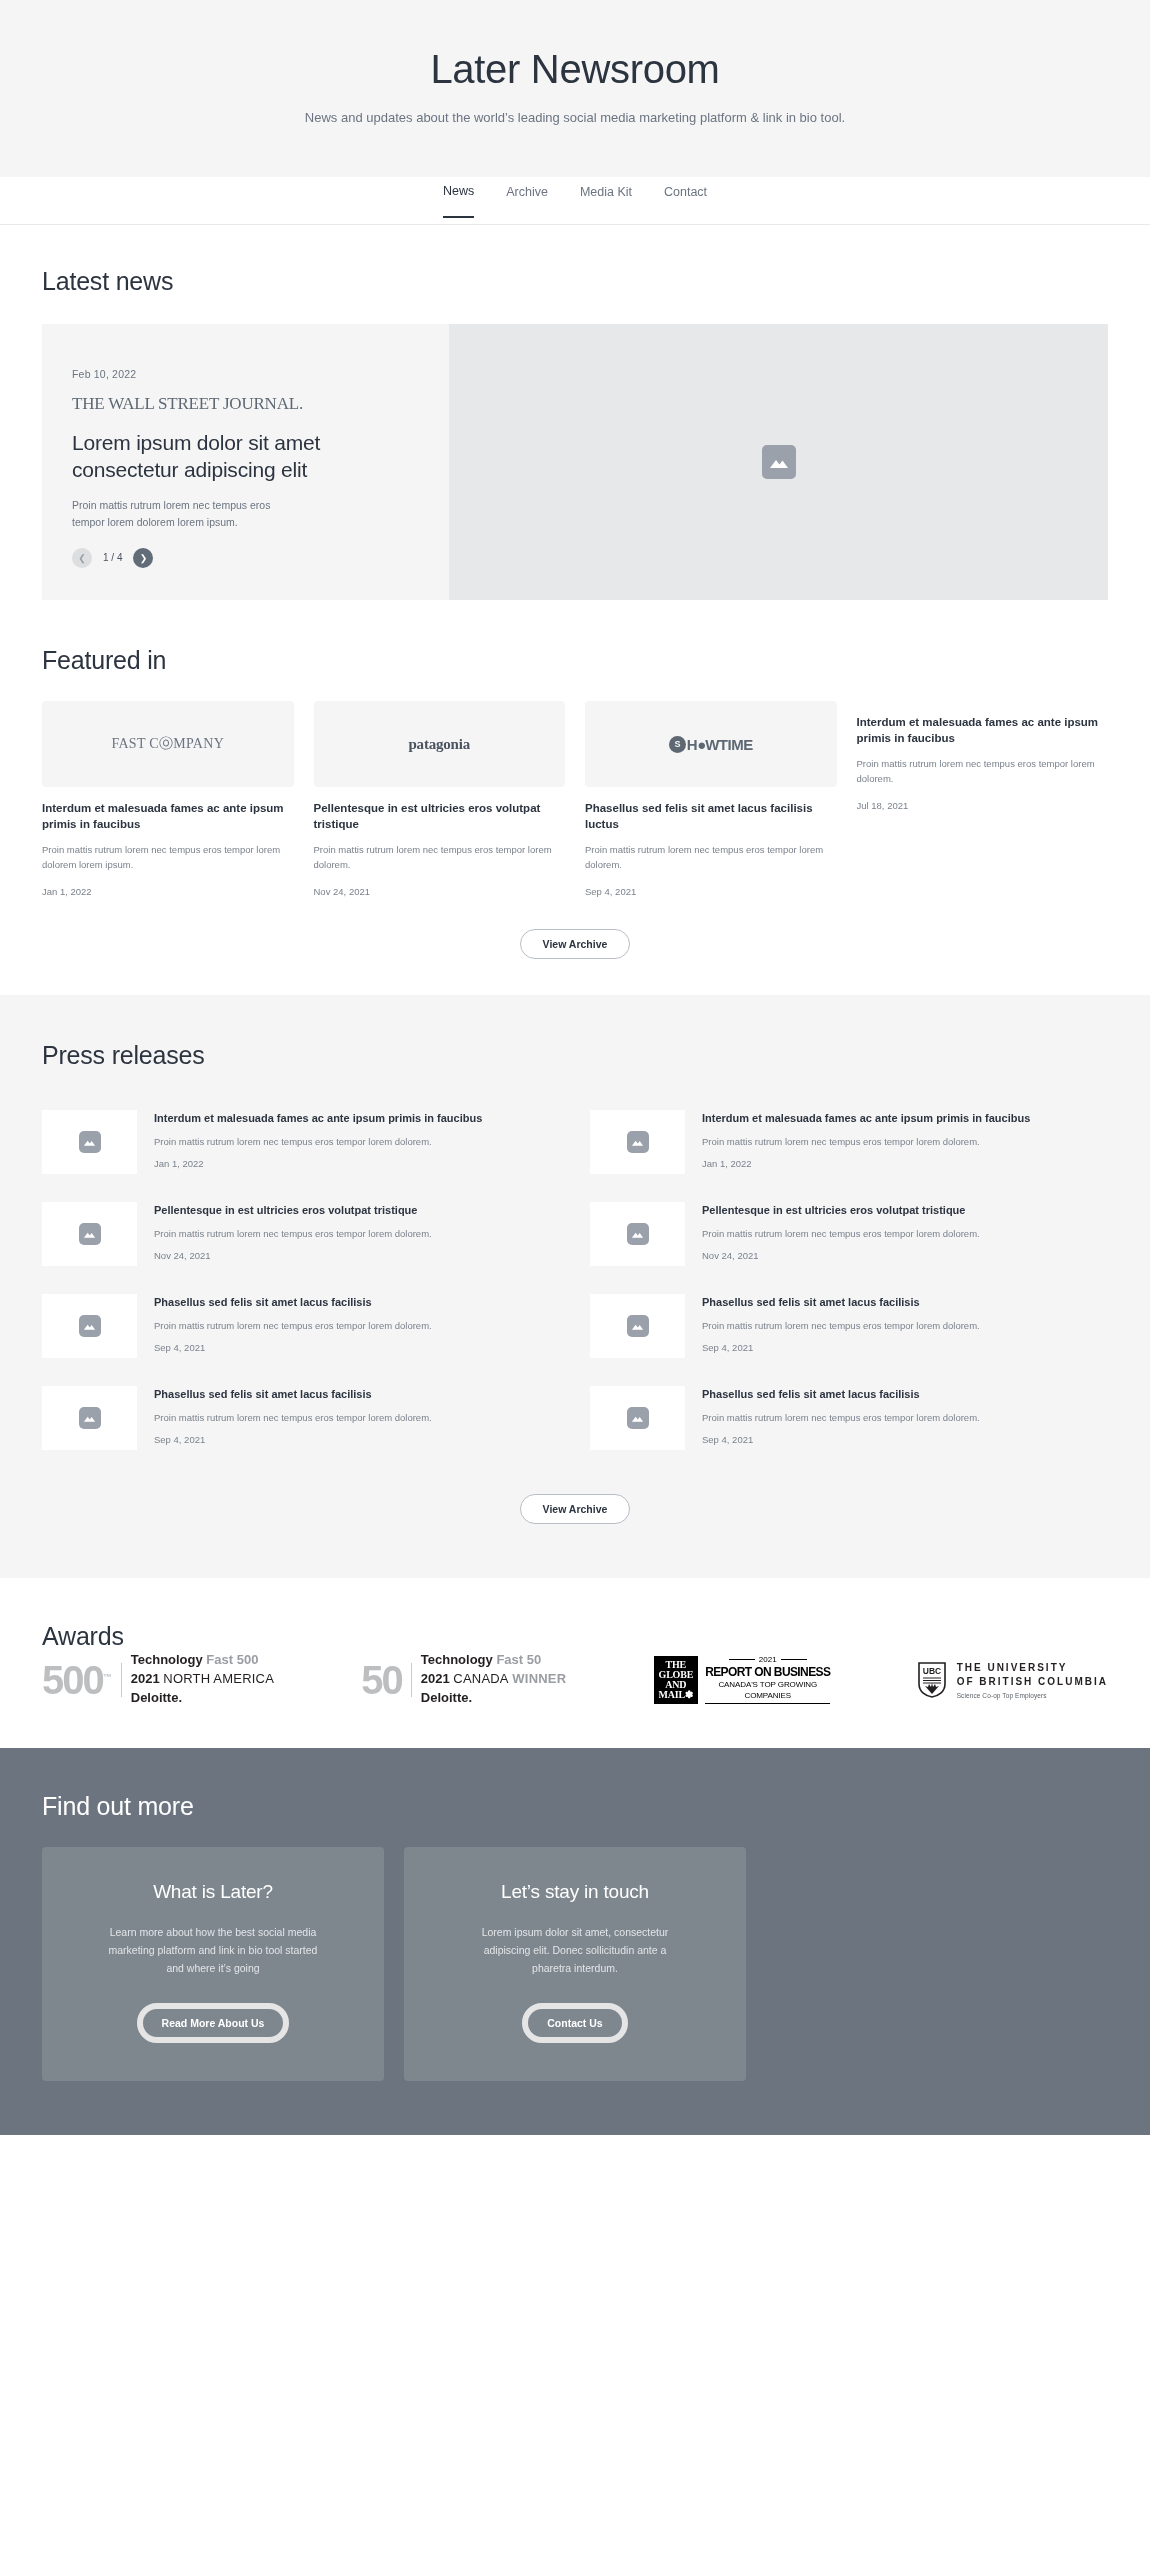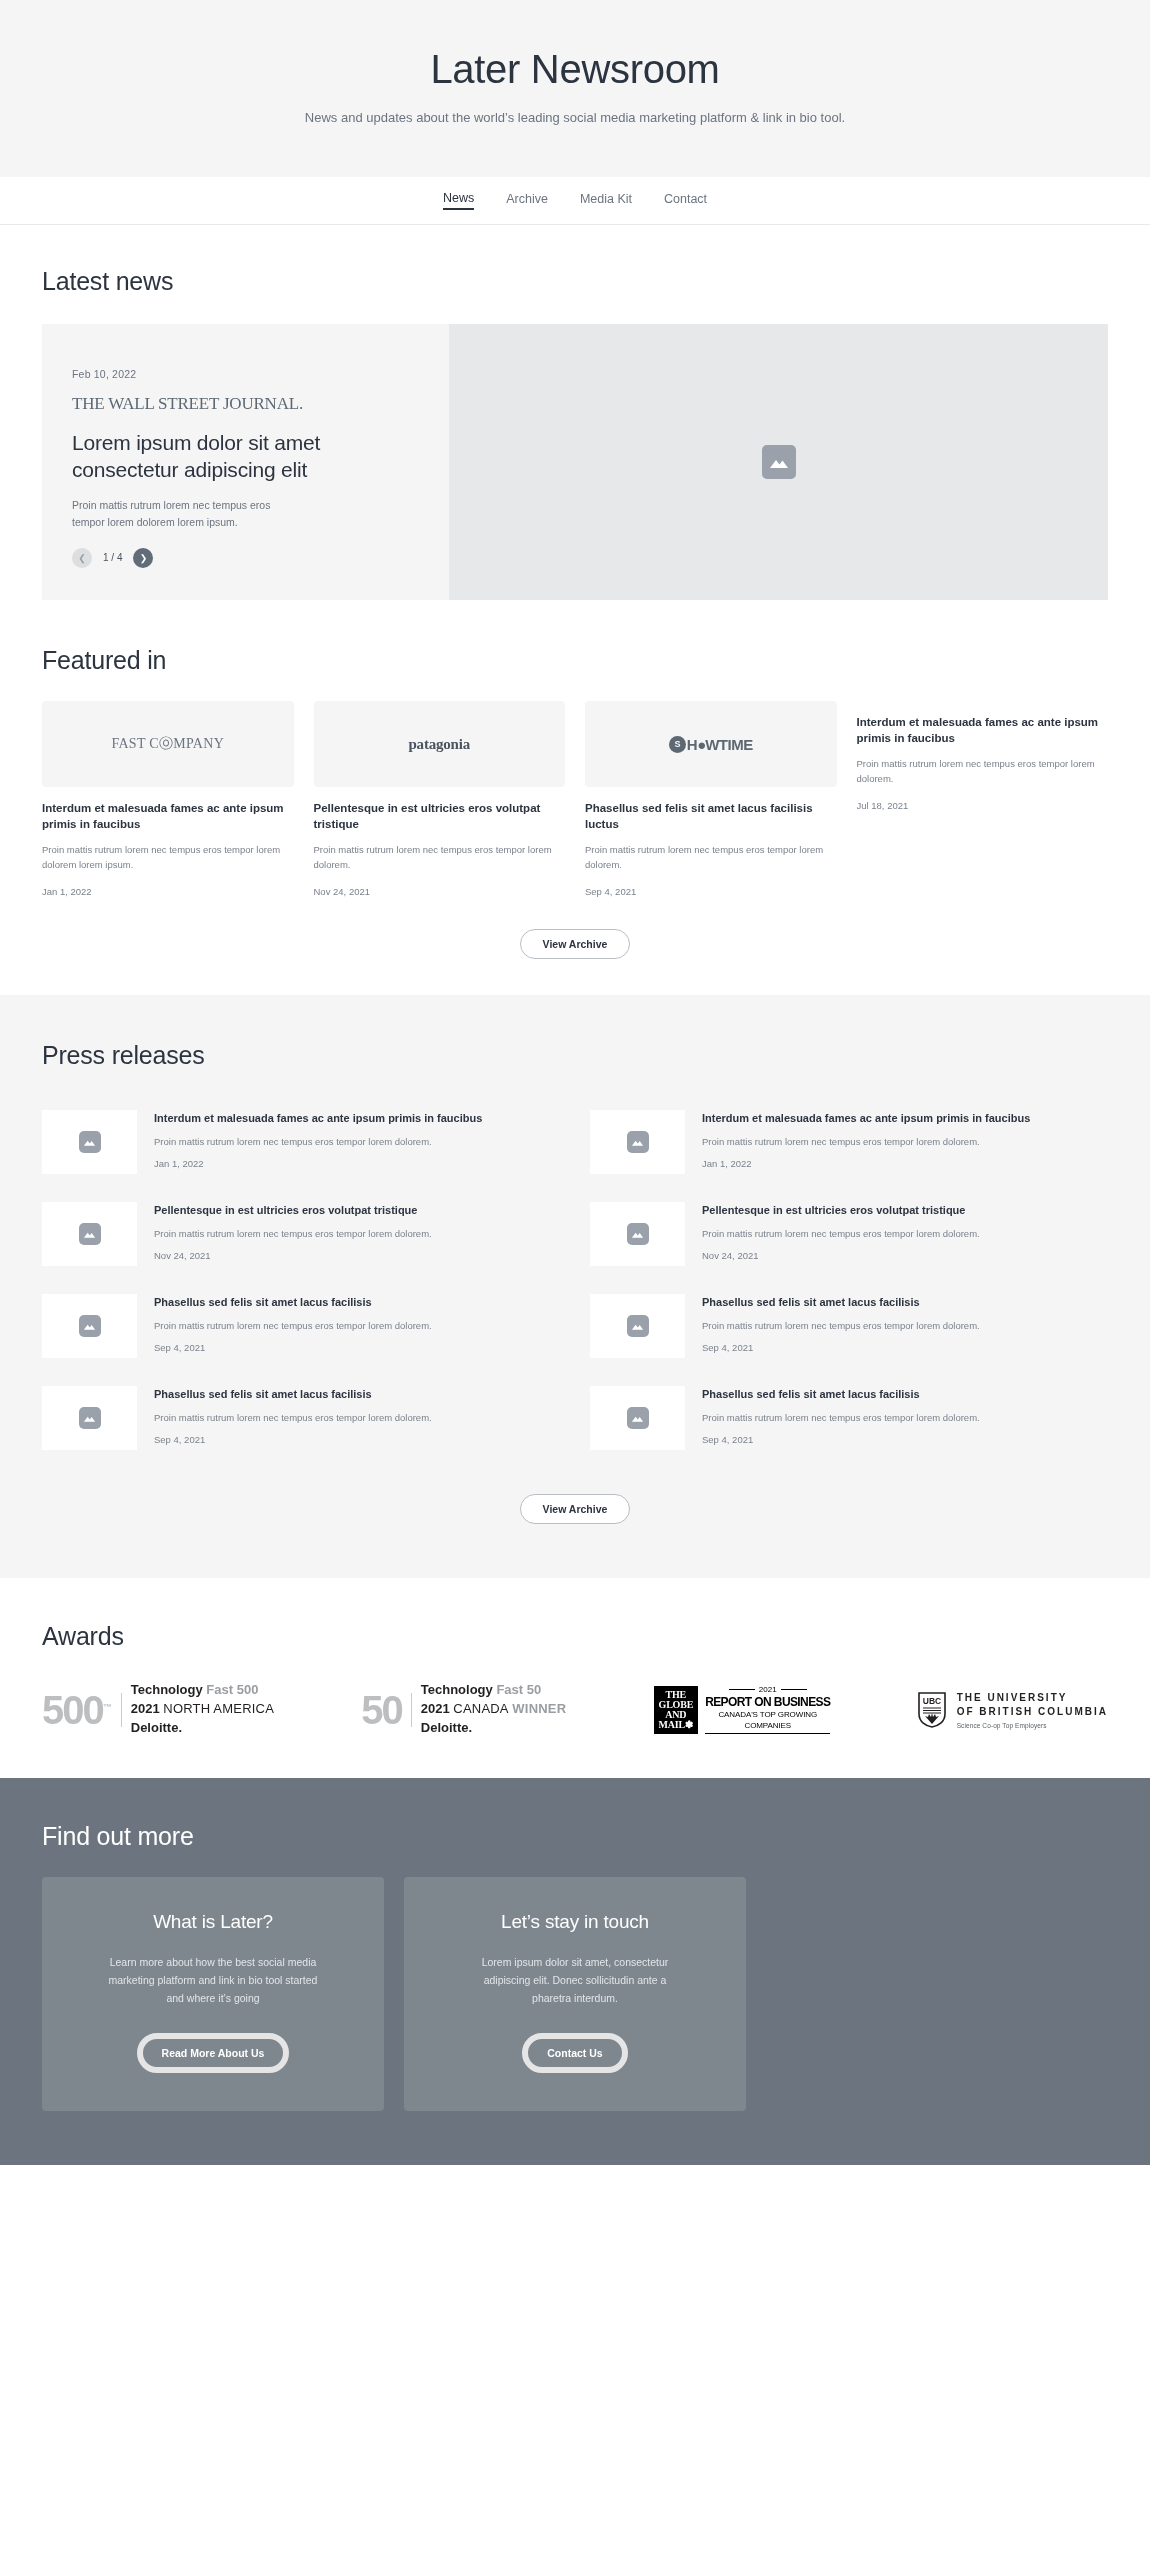--- a/index.html
+++ b/index.html
@@ -40,21 +40,21 @@
     height:48px;
     display:flex;
     align-items:center;
     justify-content:center;
     gap:32px;
   }
   .navbar a{
     font-size:12.5px;
     color:#6b7480;
     text-decoration:none;
-    padding-bottom:3px;
+    padding-bottom:18px;
     position:relative;
   }
   .navbar a.active{
     color:#2c3440;
     border-bottom:2px solid #2c3440;
   }
   .section-title{
     font-size:25px;
     font-weight:400;
     letter-spacing:-0.2px;
@@ -213,21 +213,20 @@
     display:flex;align-items:center;justify-content:center;
   }
   .press-body{flex:1;padding-top:1px;}
   .press-title{font-size:11px;font-weight:bold;line-height:1.42;color:#2c3440;}
   .press-desc{margin-top:7px;font-size:9.5px;line-height:1.6;color:#7b828c;}
   .press-date{margin-top:9px;font-size:9.5px;color:#7b828c;}
 
   
   .awards-wrap{background:#fff;padding:44px 42px 40px;}
   .awards-row{
-    margin-top:30px;
     display:flex;
     align-items:center;
     justify-content:space-between;
     gap:10px;
   }
   .award{display:flex;align-items:center;gap:9px;}
   .deloitte-num{
     font-size:40px;font-weight:bold;color:#bcbec0;line-height:.85;
     letter-spacing:-2px;position:relative;
   }

